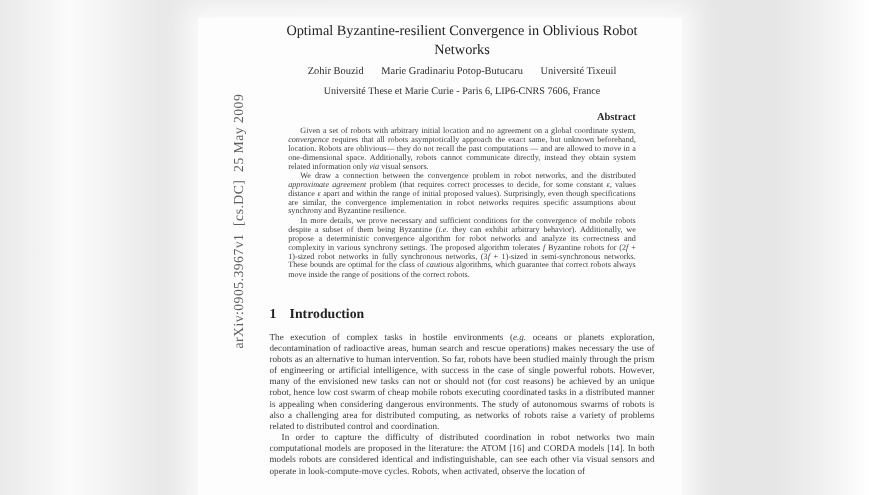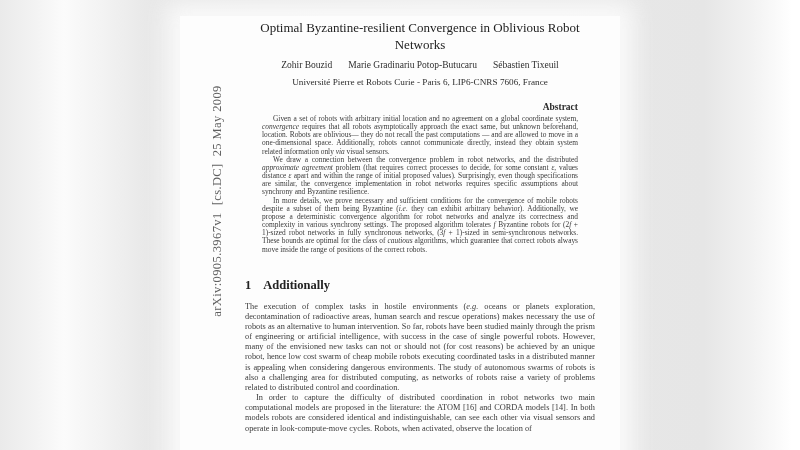--- a/index.html
+++ b/index.html
@@ -55,33 +55,33 @@
 </style>
 </head>
 <body>
 
 <div class="page">
   <div class="content">
     <h1 class="title">Optimal Byzantine-resilient Convergence in Oblivious Robot Networks</h1>
     <div class="authors">
       <span>Zohir Bouzid</span>
       <span>Marie Gradinariu Potop-Butucaru</span>
-      <span>Sébastien Tixeuil</span>
+      <span>Université Tixeuil</span>
     </div>
-    <div class="affiliation">Université Pierre et Robots Curie - Paris 6, LIP6-CNRS 7606, France</div>
+    <div class="affiliation">Université These et Marie Curie - Paris 6, LIP6-CNRS 7606, France</div>
 
     <div class="abstract">
       <div class="abstract-heading">Abstract</div>
       <p><span>Given a set of robots with arbitrary initial location and no agreement on a global coordinate system, </span><i>convergence</i><span> requires that all robots asymptotically approach the exact same, but unknown beforehand, location. Robots are oblivious— they do not recall the past computations — and are allowed to move in a one-dimensional space. Additionally, robots cannot communicate directly, instead they obtain system related information only </span><i>via</i><span> visual sensors.</span></p>
       <p><span>We draw a connection between the convergence problem in robot networks, and the distributed </span><i>approximate agreement</i><span> problem (that requires correct processes to decide, for some constant </span><i>ε</i><span>, values distance </span><i>ε</i><span> apart and within the range of initial proposed values). Surprisingly, even though specifications are similar, the convergence implementation in robot networks requires specific assumptions about synchrony and Byzantine resilience.</span></p>
       <p><span>In more details, we prove necessary and sufficient conditions for the convergence of mobile robots despite a subset of them being Byzantine (</span><i>i.e.</i><span> they can exhibit arbitrary behavior). Additionally, we propose a deterministic convergence algorithm for robot networks and analyze its correctness and complexity in various synchrony settings. The proposed algorithm tolerates </span><i>f</i><span> Byzantine robots for (2</span><i>f</i><span> + 1)-sized robot networks in fully synchronous networks, (3</span><i>f</i><span> + 1)-sized in semi-synchronous networks. These bounds are optimal for the class of </span><i>cautious</i><span> algorithms, which guarantee that correct robots always move inside the range of positions of the correct robots.</span></p>
     </div>
 
     <div class="section-heading">
-      <span class="sec-num">1</span><span class="sec-title">Additionally</span>
+      <span class="sec-num">1</span><span class="sec-title">Introduction</span>
     </div>
     <p class="body-par first"><span>The execution of complex tasks in hostile environments (</span><i>e.g.</i><span> oceans or planets exploration, decontamination of radioactive areas, human search and rescue operations) makes necessary the use of robots as an alternative to human intervention. So far, robots have been studied mainly through the prism of engineering or artificial intelligence, with success in the case of single powerful robots. However, many of the envisioned new tasks can not or should not (for cost reasons) be achieved by an unique robot, hence low cost swarm of cheap mobile robots executing coordinated tasks in a distributed manner is appealing when considering dangerous environments. The study of autonomous swarms of robots is also a challenging area for distributed computing, as networks of robots raise a variety of problems related to distributed control and coordination.</span></p>
     <p class="body-par indent"><span>In order to capture the difficulty of distributed coordination in robot networks two main computational models are proposed in the literature: the ATOM [16] and CORDA models [14]. In both models robots are considered identical and indistinguishable, can see each other via visual sensors and operate in look-compute-move cycles. Robots, when activated, observe the location of</span></p>
   </div>
   <div class="page-number">1</div>
 </div>
 
 <div class="arxiv-stamp">arXiv:0905.3967v1  [cs.DC]  25 May 2009</div>
 
 </body></html>

